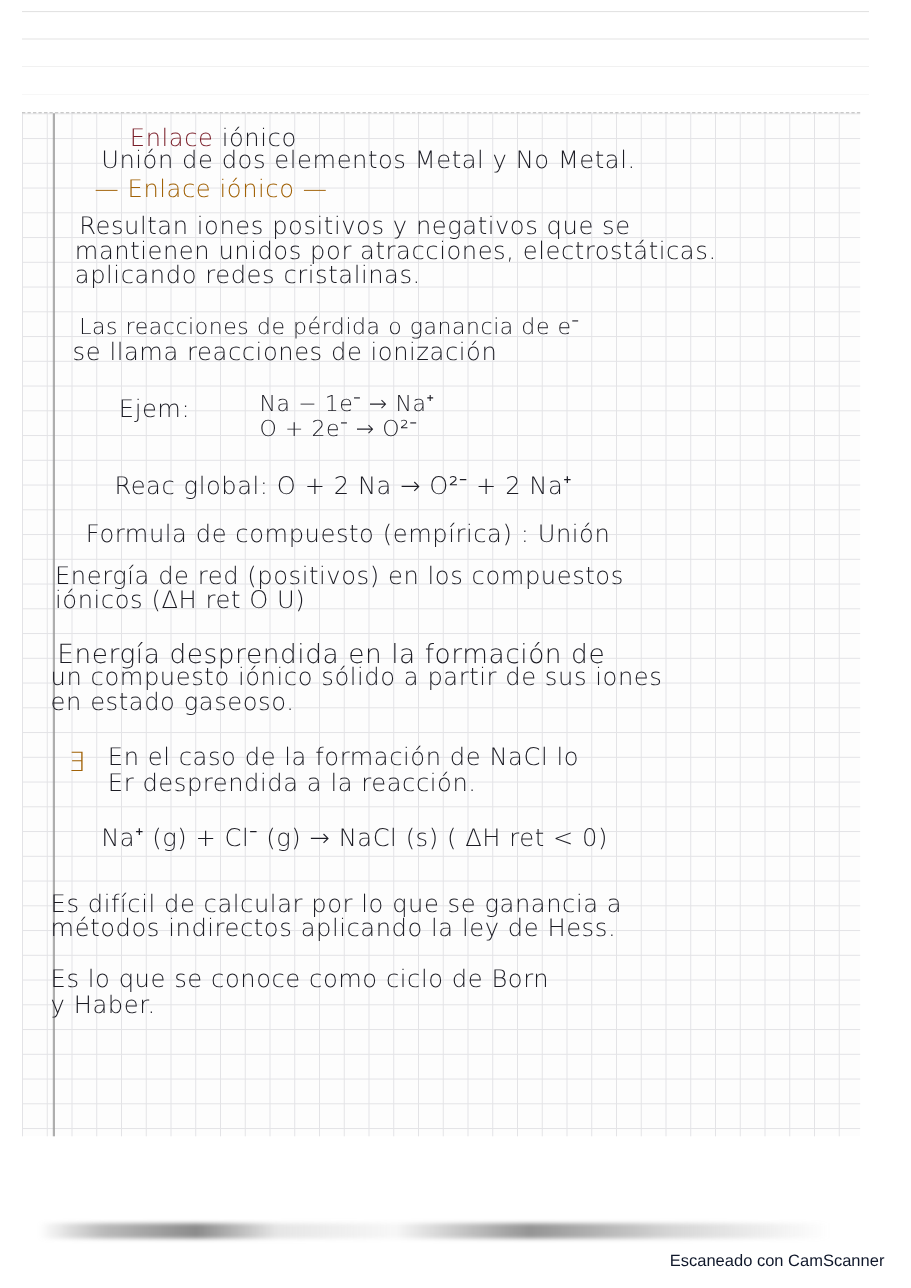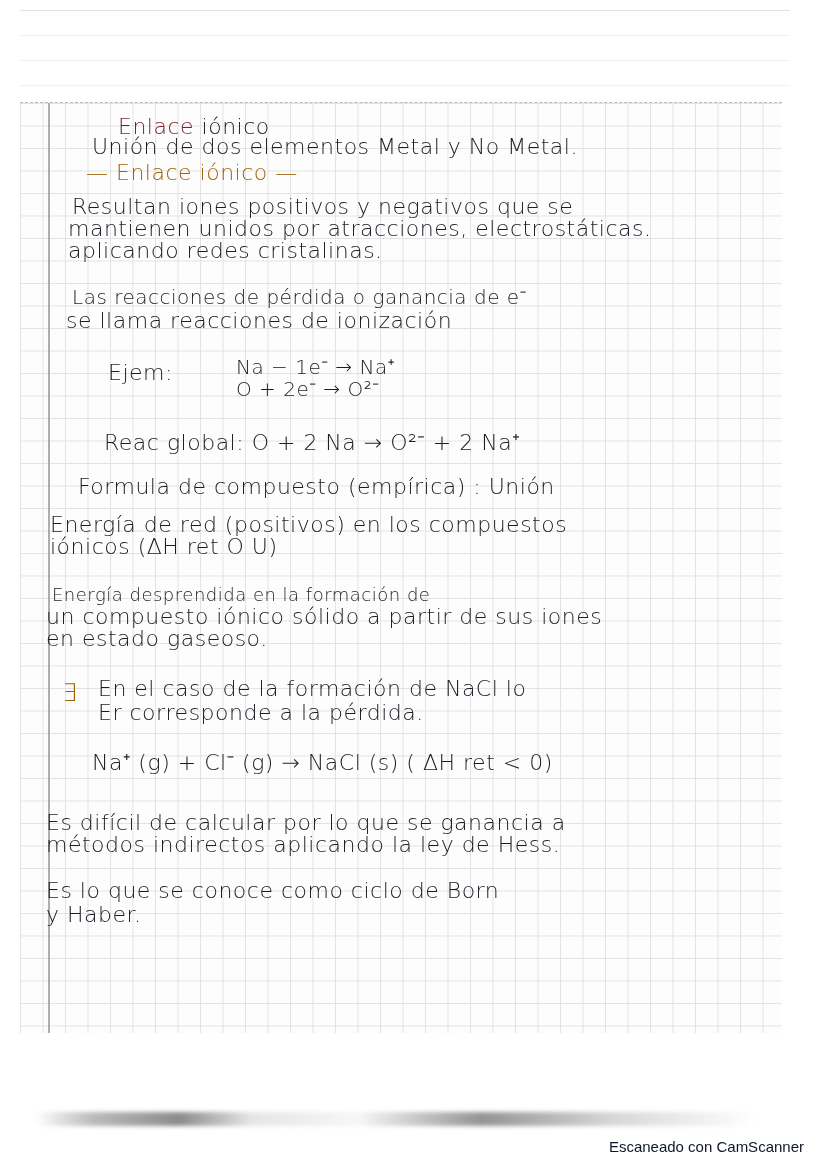--- a/index.html
+++ b/index.html
@@ -76,27 +76,27 @@
 <div class="line eq" style="left:236px; top:356px;">Na   − 1e⁻ → Na⁺</div>
 <div class="line eq" style="left:236px; top:378px;">O  +  2e⁻ → O²⁻</div>
 
 <div class="line" style="left:104px; top:432px; font-size:22px;">Reac global:  O + 2 Na → O²⁻ + 2 Na⁺</div>
 
 <div class="line" style="left:78px; top:476px; font-size:22px;">Formula de compuesto  (empírica) : Unión</div>
 
 <div class="line" style="left:50px; top:514px;">Energía  de red  (positivos) en los   compuestos</div>
 <div class="line" style="left:50px; top:536px;">iónicos     (ΔH ret  O  U)</div>
 
-<div class="line" style="left:52px; top:584px; font-size:18px;">Energía  desprendida  en  la  formación  de</div>
+<div class="line" style="left:52px; top:584px; font-size:24px;">Energía  desprendida  en  la  formación  de</div>
 <div class="line" style="left:46px; top:606px; font-size:22px;">un  compuesto  iónico  sólido  a  partir de sus  iones</div>
 <div class="line" style="left:46px; top:628px; font-size:22px;">en estado gaseoso.</div>
 
 <div class="line purple" style="left:62px; top:682px; font-size:24px;">∃</div>
 <div class="line" style="left:98px; top:678px; font-size:22px;text-align:center;">En  el caso de  la formación  de  NaCl   lo</div>
-<div class="line" style="left:98px; top:702px;">Er  corresponde  a la pérdida.</div>
+<div class="line" style="left:98px; top:702px;">Er  desprendida  a la reacción.</div>
 
 <div class="line" style="left:92px; top:752px; font-size:22px;">Na⁺ (g)  + Cl⁻ (g)  → NaCl (s) ( ΔH ret &lt; 0)</div>
 
 <div class="line" style="left:46px; top:812px; font-size:22px;">Es difícil  de  calcular  por lo que se ganancia  a</div>
 <div class="line" style="left:46px; top:834px; font-size:22px;">métodos  indirectos  aplicando  la  ley  de   Hess.</div>
 
 <div class="line" style="left:46px; top:880px; font-size:22px;">Es  lo  que  se  conoce  como   ciclo  de  Born</div>
 <div class="line" style="left:46px; top:904px; font-size:22px;">y   Haber.</div>
 
 <div class="shadow-strip"></div>

